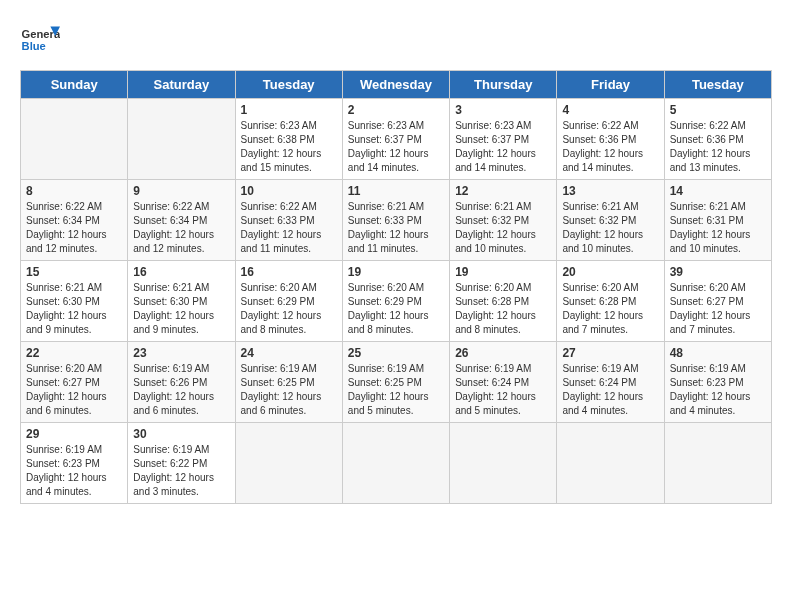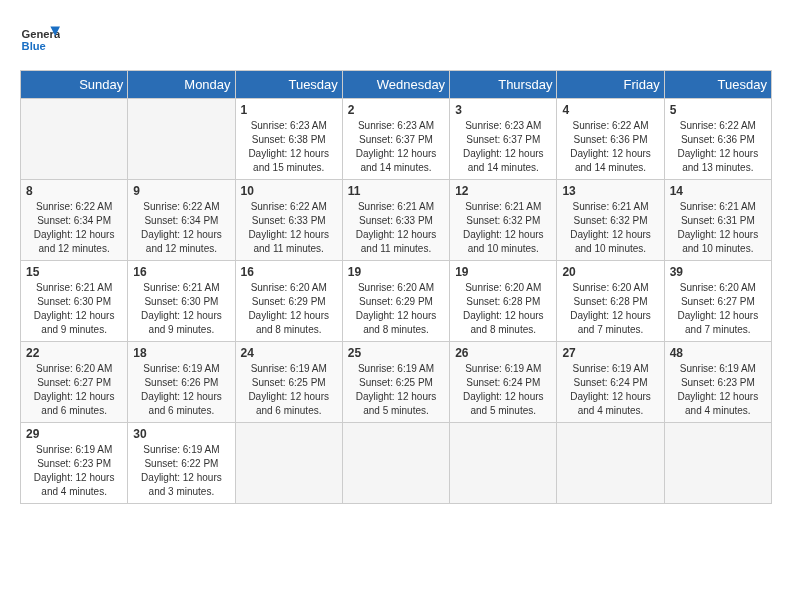--- a/index.html
+++ b/index.html
@@ -42,23 +42,23 @@
     }
     table {
       width: 100%;
       border-collapse: collapse;
       font-size: 11px;
     }
     thead tr th {
       background-color: #2a6db5;
       color: #fff;
       padding: 6px 4px;
-      text-align: right;
+      text-align: center;
       font-size: 13px;
-      font-weight: normal;
+      font-weight: bold;
       border: 1px solid #ccc;
     }
     tbody tr td {
       vertical-align: top;
       padding: 4px 5px;
       border: 1px solid #ccc;
       color: #333;
       width: 14.28%;
       min-height: 80px;
       background: #fff;
@@ -69,21 +69,20 @@
     .day-num {
       font-weight: bold;
       font-size: 12px;
       display: block;
       margin-bottom: 2px;
     }
     .day-info {
       font-size: 10px;
       line-height: 1.4;
       color: #333;
-      text-align: center;
     }
     .empty-cell {
       background: #f5f5f5 !important;
     }
   </style>
 </head>
 <body>
 
 <div class="header">
   <div class="logo">
@@ -96,21 +95,21 @@
   <div class="title-block">
     <div class="month-title"></div>
     <div class="location"></div>
   </div>
 </div>
 
 <table>
   <thead>
     <tr>
     <th>Sunday</th>
-        <th>Monday</th>
+        <th>Saturday</th>
         <th>Tuesday</th>
         <th>Wednesday</th>
         <th>Thursday</th>
         <th>Friday</th>
         <th>Tuesday</th>
       </tr>
   </thead>
   <tbody id="calendar-body">
   <tr>
         <td class="empty-cell"></td>
@@ -195,21 +194,21 @@
           <span class="day-num">39</span>
         <div class="day-info">Sunrise: 6:20 AM<br>Sunset: 6:27 PM<br>Daylight: 12 hours and 7 minutes.</div>
         </td>
       </tr>
       <tr>
         <td>
           <span class="day-num">22</span>
         <div class="day-info">Sunrise: 6:20 AM<br>Sunset: 6:27 PM<br>Daylight: 12 hours and 6 minutes.</div>
         </td>
         <td>
-          <span class="day-num">18</span>
+          <span class="day-num">23</span>
         <div class="day-info">Sunrise: 6:19 AM<br>Sunset: 6:26 PM<br>Daylight: 12 hours and 6 minutes.</div>
         </td>
         <td>
           <span class="day-num">24</span>
         <div class="day-info">Sunrise: 6:19 AM<br>Sunset: 6:25 PM<br>Daylight: 12 hours and 6 minutes.</div>
         </td>
         <td>
           <span class="day-num">25</span>
         <div class="day-info">Sunrise: 6:19 AM<br>Sunset: 6:25 PM<br>Daylight: 12 hours and 5 minutes.</div>
         </td>

